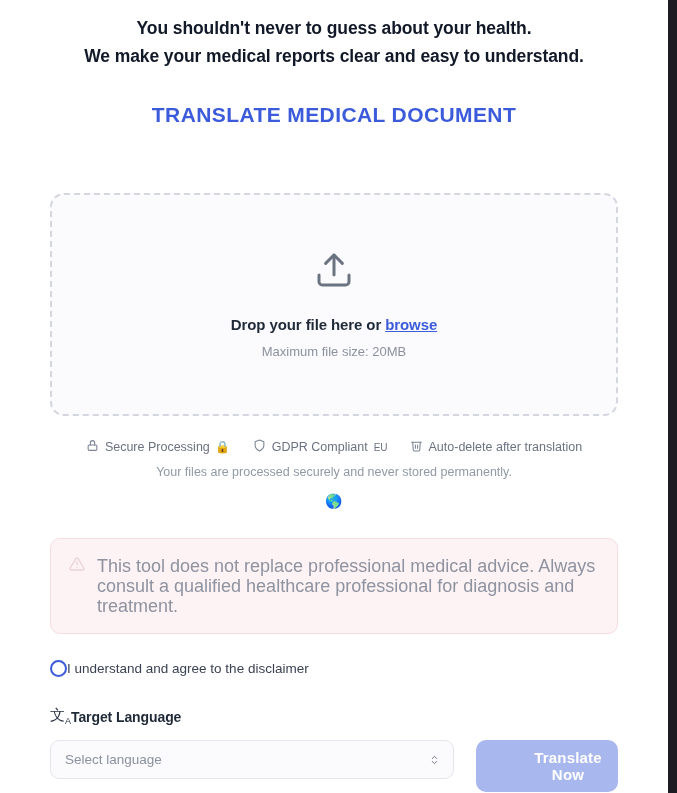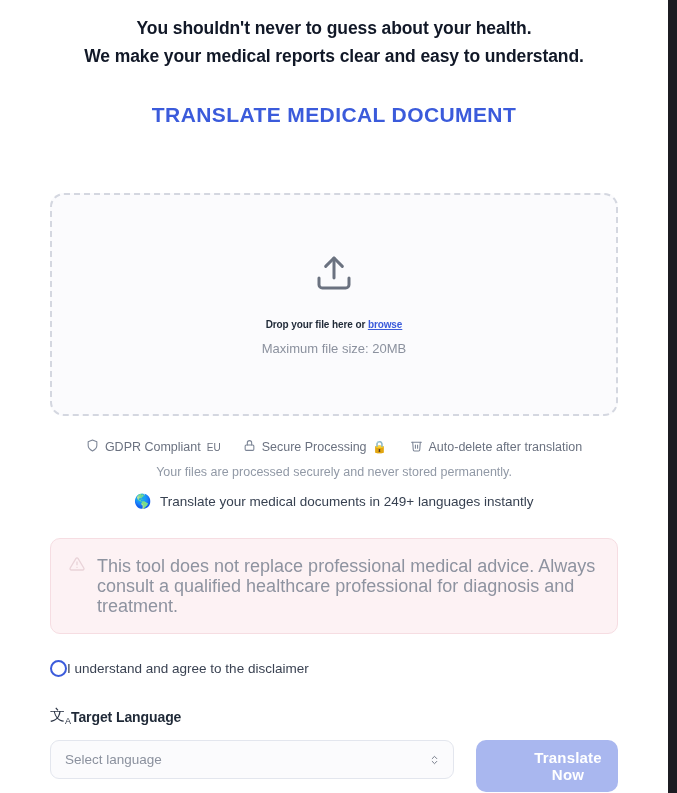--- a/index.html
+++ b/index.html
@@ -61,21 +61,21 @@
     align-items: center;
     justify-content: center;
   }
   .upload-icon {
     width: 40px;
     height: 40px;
     color: #6b7280;
     margin-bottom: 26px;
   }
   .drop-text {
-    font-size: 10px;
+    font-size: 15px;
     color: #1f2937;
     font-weight: bold;
     letter-spacing: -0.1px;
   }
   .browse-link {
     color: #3b5bdb;
     text-decoration: underline;
     font-weight: bold;
     cursor: pointer;
   }
@@ -242,53 +242,52 @@
       <div class="drop-text">
         <span>Drop your file here or </span><span class="browse-link">browse</span>
       </div>
       <div class="max-size">Maximum file size: 20MB</div>
     </div>
 
     <div class="badges">
       <div class="badge">
         <span>
           <svg viewBox="0 0 24 24" fill="none" stroke="#7c8596" stroke-width="2" stroke-linecap="round" stroke-linejoin="round">
-              <path d="M12 22s8-4 8-10V5l-8-3-8 3v7c0 6 8 10 8 10z"></path>
-            </svg>
-        </span>
-        <span>GDPR Compliant</span>
-        <span style="font-size:10px;">EU</span>
-      </div>
-      <div class="badge">
-        <span>
-          <svg viewBox="0 0 24 24" fill="none" stroke="#7c8596" stroke-width="2" stroke-linecap="round" stroke-linejoin="round">
               <rect x="4" y="11" width="16" height="10" rx="2"></rect>
               <path d="M8 11V7a4 4 0 0 1 8 0v4"></path>
             </svg>
         </span>
         <span>Secure Processing</span>
         <span class="emoji">🔒</span>
+      </div>
+      <div class="badge">
+        <span>
+          <svg viewBox="0 0 24 24" fill="none" stroke="#7c8596" stroke-width="2" stroke-linecap="round" stroke-linejoin="round">
+              <path d="M12 22s8-4 8-10V5l-8-3-8 3v7c0 6 8 10 8 10z"></path>
+            </svg>
+        </span>
+        <span>GDPR Compliant</span>
+        <span style="font-size:10px;">EU</span>
       </div>
       <div class="badge">
         <span>
           <svg viewBox="0 0 24 24" fill="none" stroke="#7c8596" stroke-width="2" stroke-linecap="round" stroke-linejoin="round">
               <polyline points="3 6 5 6 21 6"></polyline>
               <path d="M19 6l-1 14a2 2 0 0 1-2 2H8a2 2 0 0 1-2-2L5 6"></path>
               <path d="M10 11v6M14 11v6"></path>
             </svg>
         </span>
         <span>Auto-delete after translation</span>
       </div>
     </div>
 
     <div class="secure-note">Your files are processed securely and never stored permanently.</div>
 
     <div class="langs-line">
       <span class="globe">🌎</span>
-      <span>Translate your medical documents in 249+ languages instantly</span>
     </div>
 
     <div class="disclaimer">
       <span class="warn-icon">
         <svg viewBox="0 0 24 24" fill="none" stroke="currentColor" stroke-width="2" stroke-linecap="round" stroke-linejoin="round">
             <path d="M10.29 3.86L1.82 18a2 2 0 0 0 1.71 3h16.94a2 2 0 0 0 1.71-3L13.71 3.86a2 2 0 0 0-3.42 0z"></path>
             <line x1="12" y1="9" x2="12" y2="13"></line>
             <line x1="12" y1="17" x2="12.01" y2="17"></line>
           </svg>
       </span>

